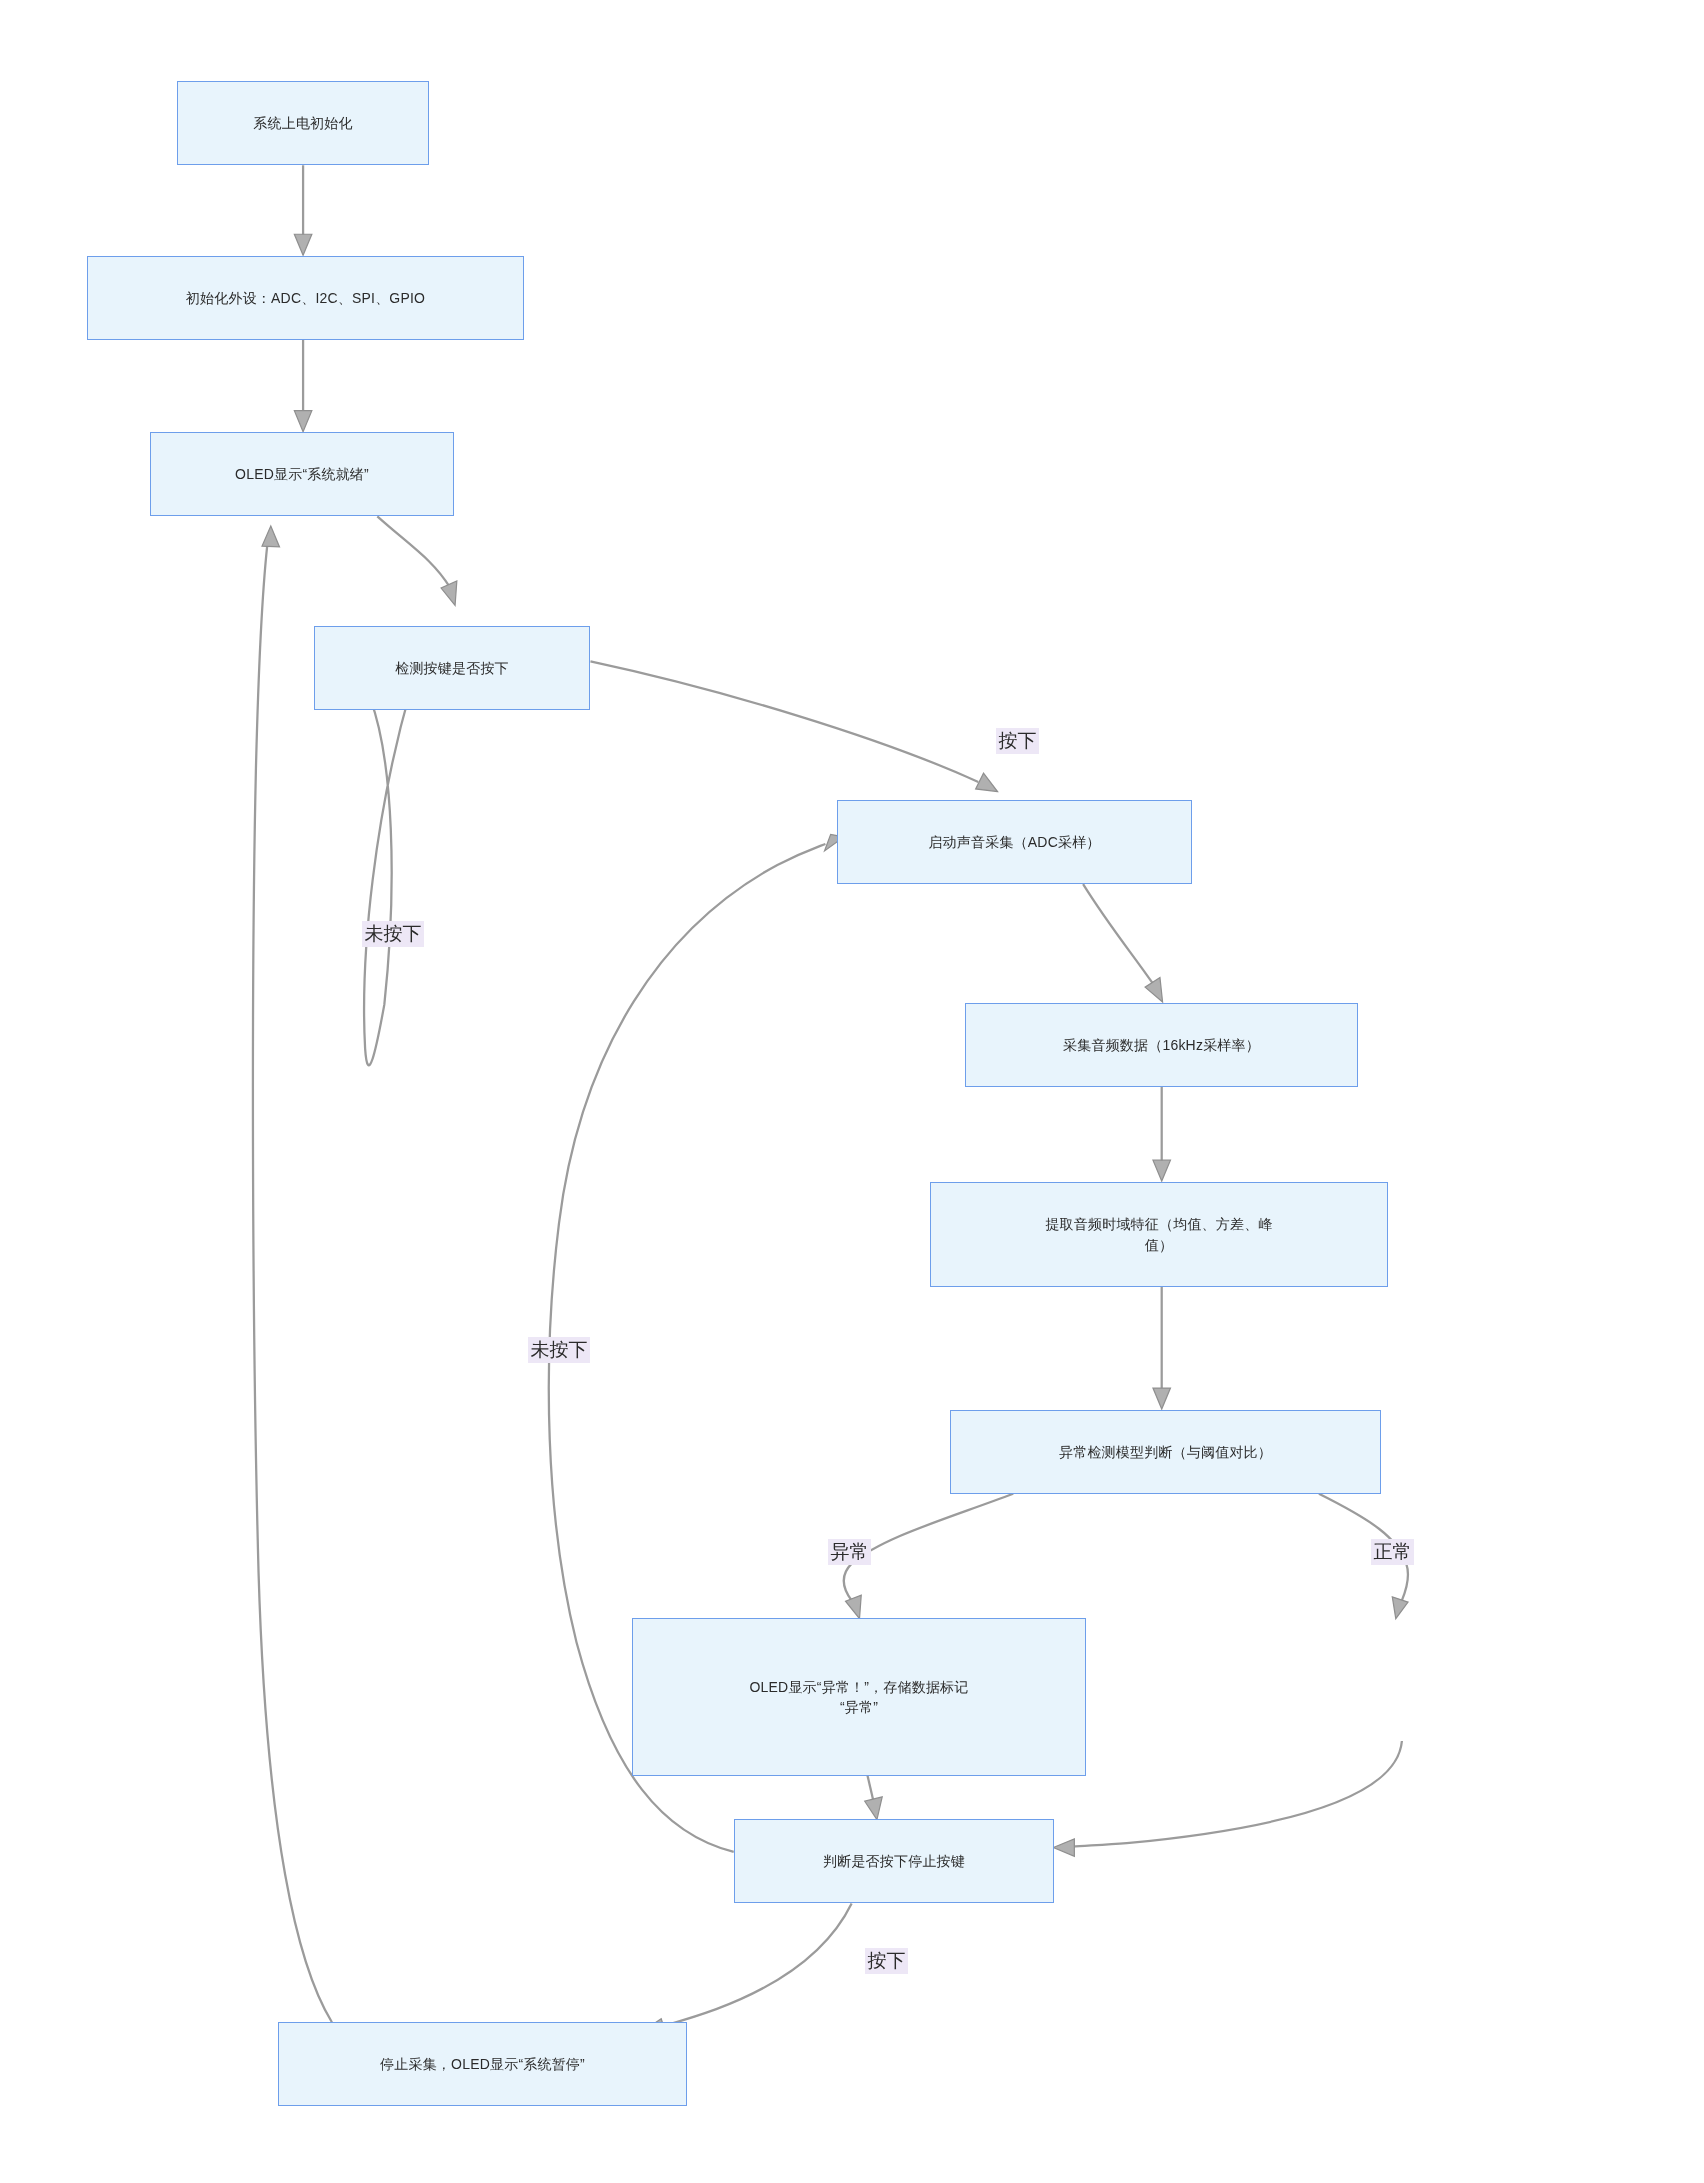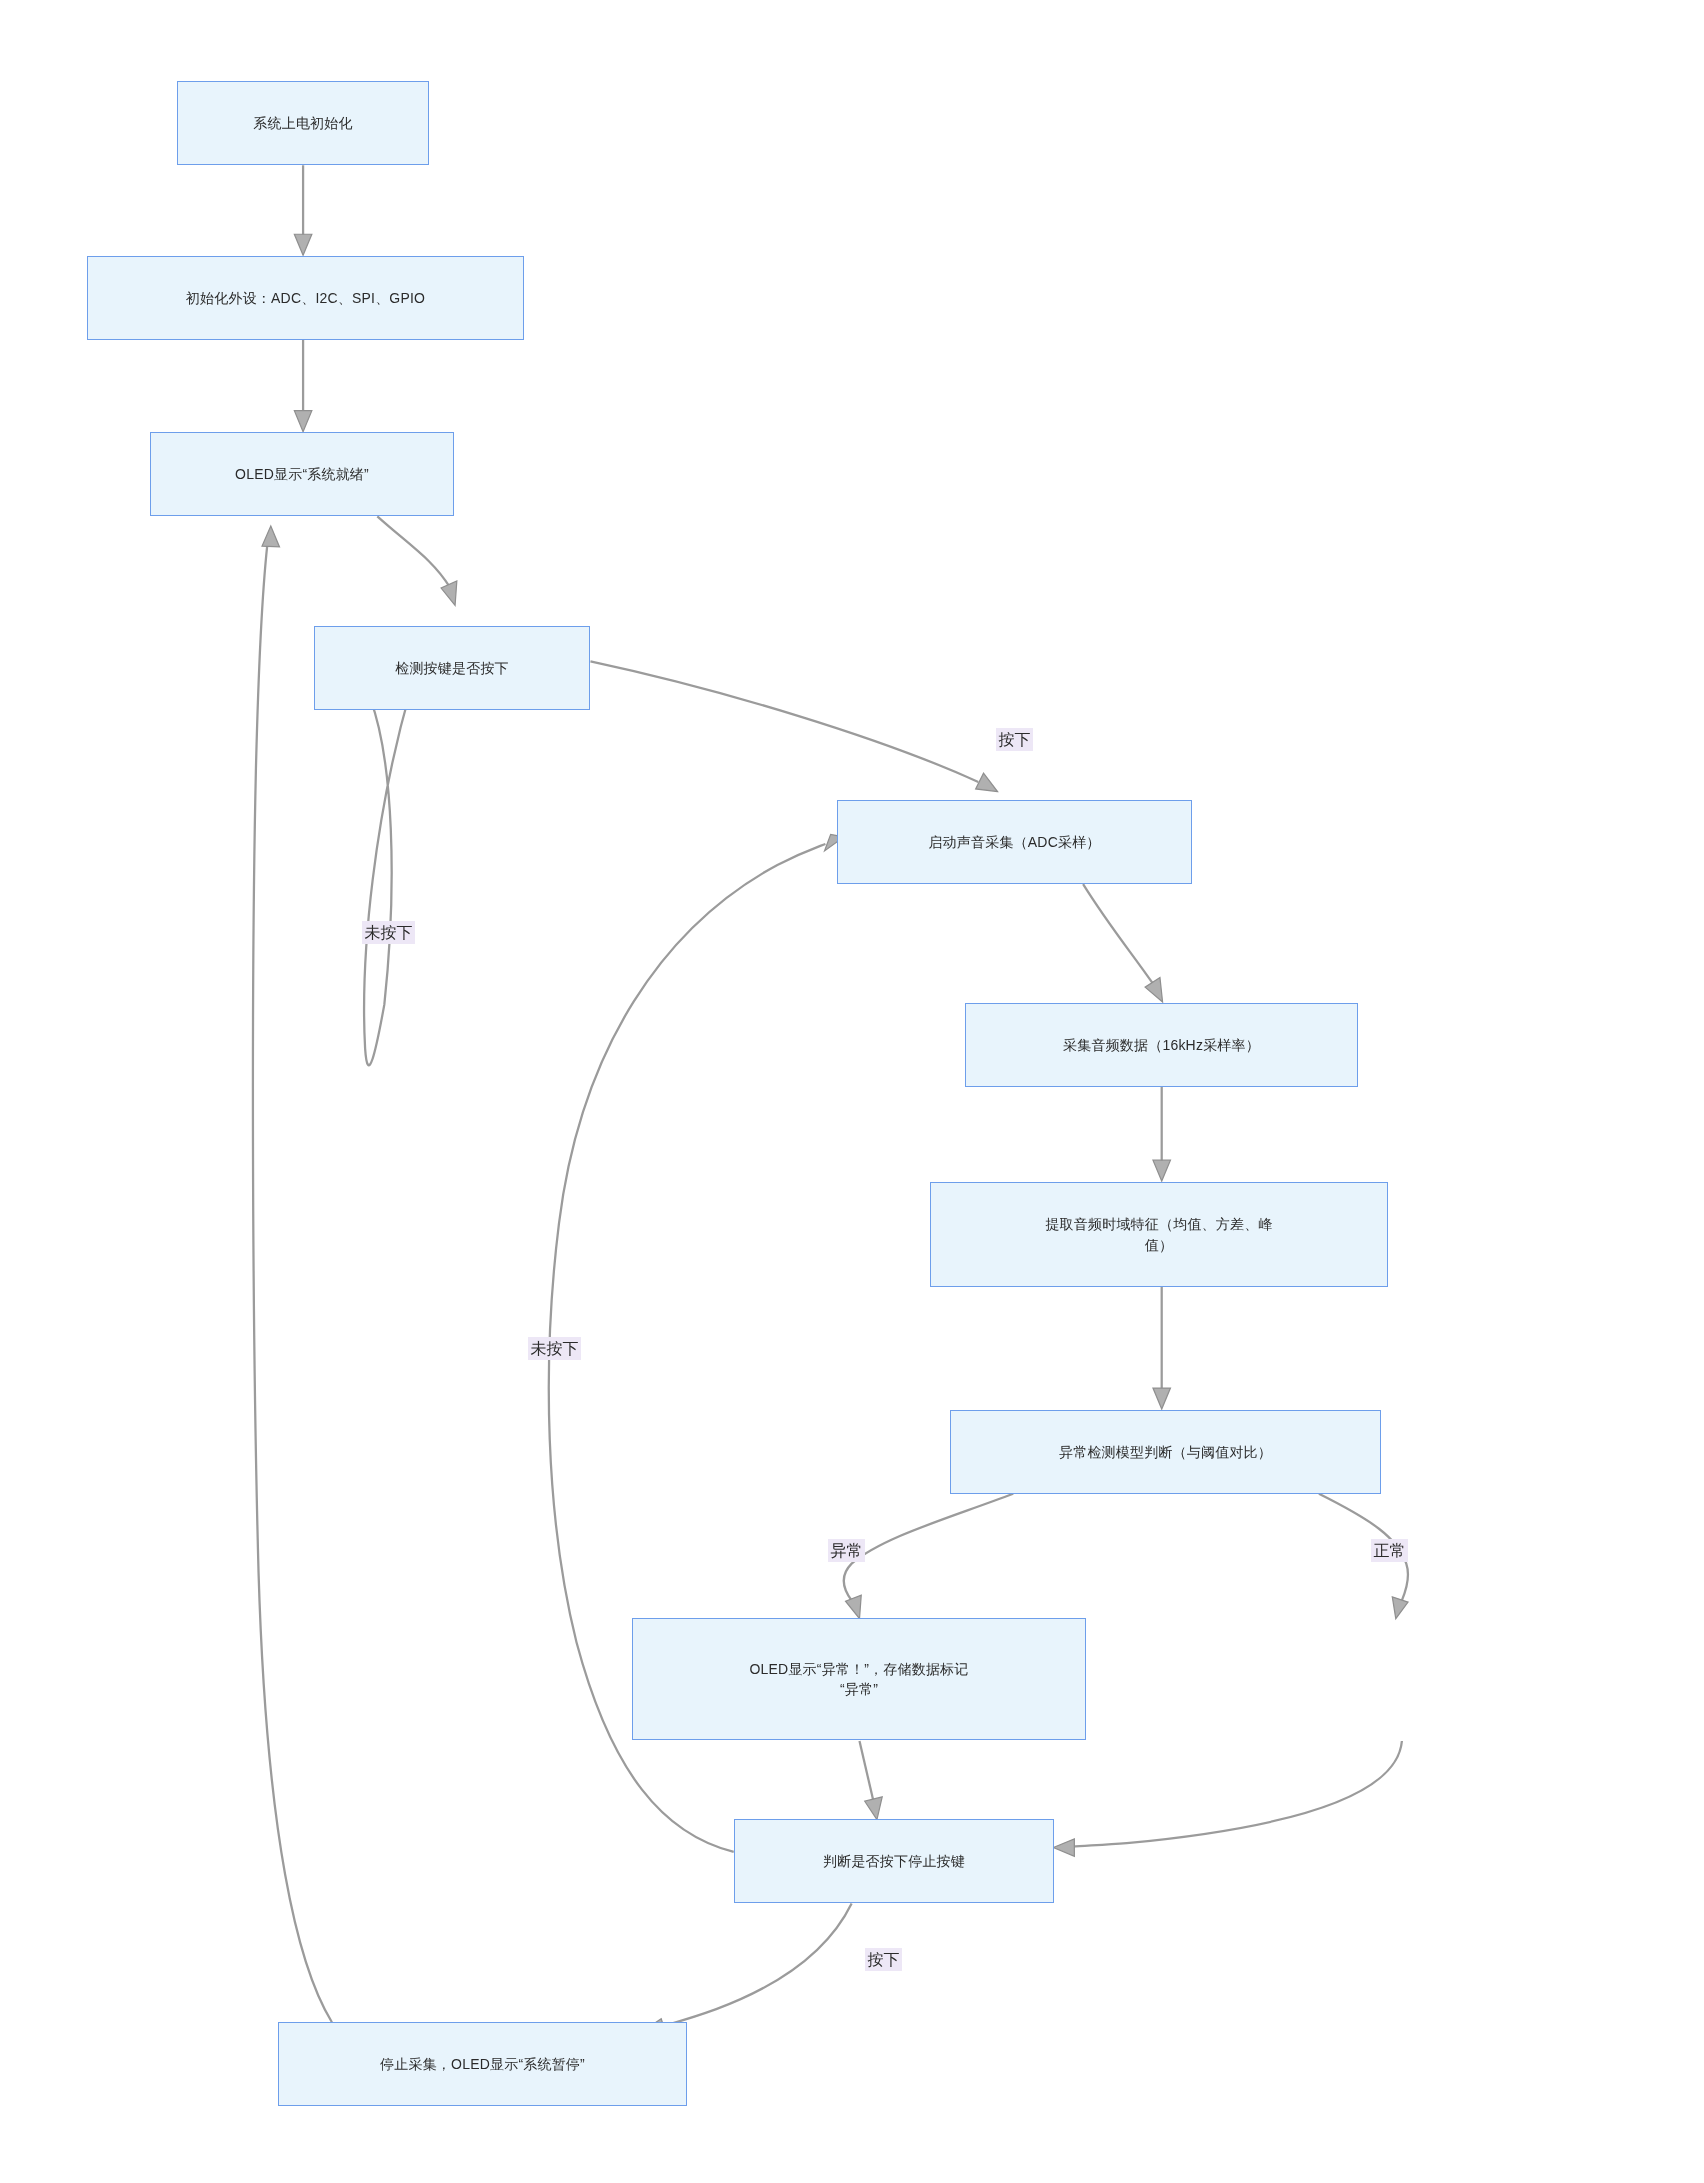--- a/index.html
+++ b/index.html
@@ -38,21 +38,21 @@
     font-size: 14px;
     line-height: 1.45;
     letter-spacing: 0.2px;
     padding: 3.5px 12.2px;
     white-space: pre-line;
   }
   .edge-label {
     position: absolute;
     background: #ede7f6;
     color: #2b2b2b;
-    font-size: 16px;
+    font-size: 19px;
     line-height: 1.2;
     padding: 1.7px 2.6px;
     white-space: nowrap;
   }
   .fc-path {
     fill: none;
     stroke: #9b9b9b;
     stroke-width: 2.6;
   }
   .fc-arrowhead {
@@ -156,21 +156,21 @@
 
   <div class="node-box" style="left:837px; top:800px; width:355px; height:84px;">启动声音采集（ADC采样）</div>
 
   <div class="node-box" style="left:965px; top:1003px; width:393px; height:84px;">采集音频数据（16kHz采样率）</div>
 
   <div class="node-box" style="left:930px; top:1182px; width:458px; height:105px;">提取音频时域特征（均值、方差、峰
 值）</div>
 
   <div class="node-box" style="left:950px; top:1410px; width:431px; height:84px;">异常检测模型判断（与阈值对比）</div>
 
-  <div class="node-box" style="left:632px; top:1618px; width:454px; height:122px;">OLED显示“异常！”，存储数据标记
+  <div class="node-box" style="left:632px; top:1618px; width:454px; height:158px;">OLED显示“异常！”，存储数据标记
 “异常”</div>
 
 
   <div class="node-box" style="left:734px; top:1819px; width:320px; height:84px;">判断是否按下停止按键</div>
 
   <div class="node-box" style="left:278px; top:2022px; width:409px; height:84px;">停止采集，OLED显示“系统暂停”</div>
 
   <div class="edge-label" style="left:996px; top:728px;">按下</div>
 
   <div class="edge-label" style="left:362px; top:921px;">未按下</div>

